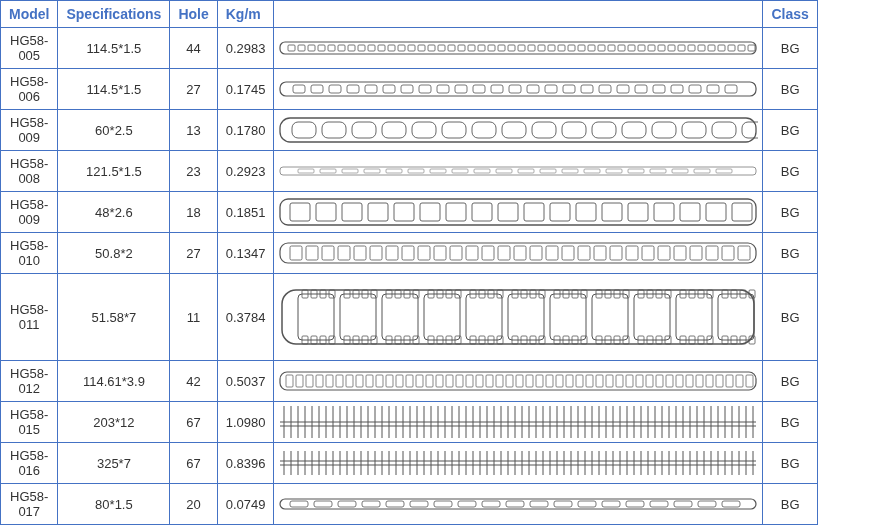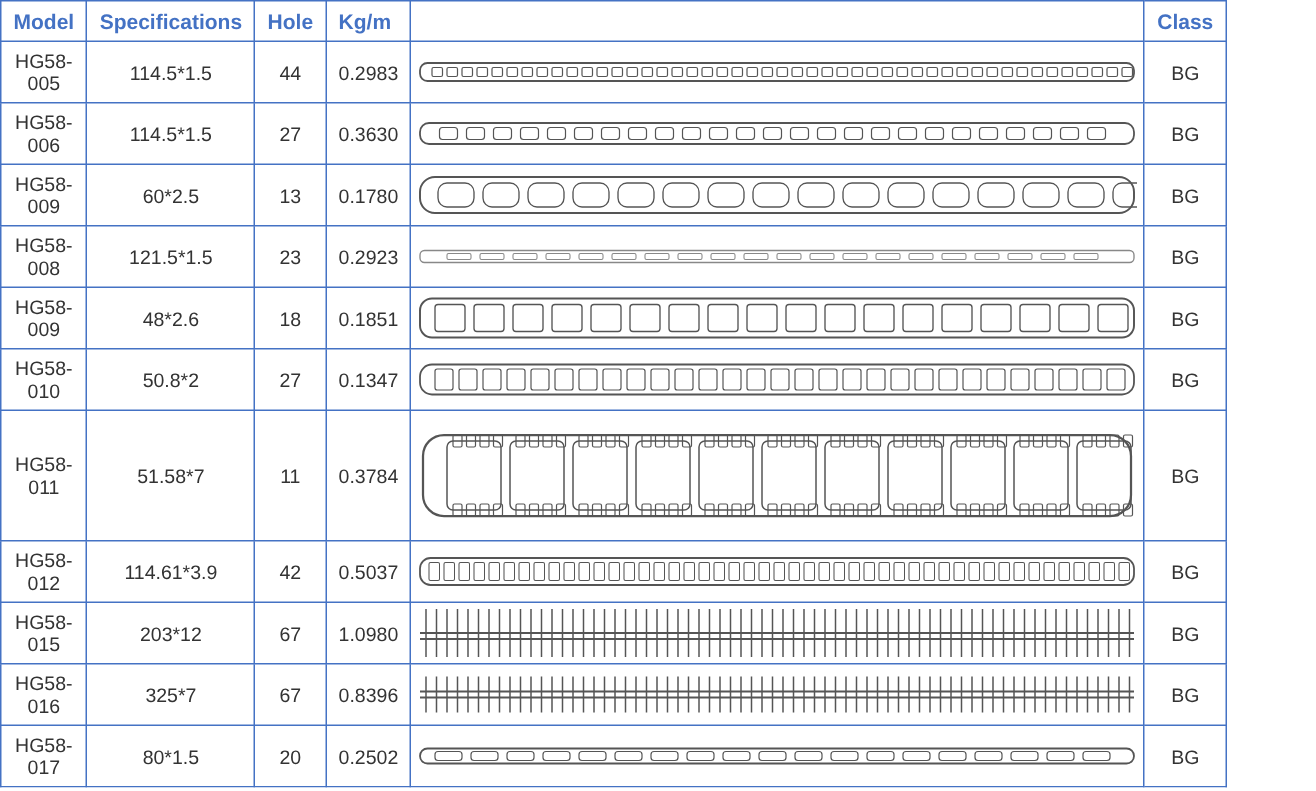--- a/index.html
+++ b/index.html
@@ -126,21 +126,21 @@
             <rect x="460" y="15" width="7" height="6" rx="1" fill="none" stroke="#555" stroke-width="0.8"></rect>
             <rect x="470" y="15" width="7" height="6" rx="1" fill="none" stroke="#555" stroke-width="0.8"></rect>
           </svg>
         </td>
     <td>BG</td>
   </tr>
       <tr>
     <td>HG58-006</td>
     <td>114.5*1.5</td>
     <td>27</td>
-    <td>0.3630</td>
+    <td>0.1745</td>
     <td class="img-cell">
           <svg width="480" height="36" viewBox="0 0 480 36" xmlns="http://www.w3.org/2000/svg">
             <rect x="2" y="11" width="476" height="14" rx="6" ry="6" fill="none" stroke="#555" stroke-width="1.2"></rect>
             <rect x="15" y="14" width="12" height="8" rx="2" fill="none" stroke="#555" stroke-width="0.8"></rect>
             <rect x="33" y="14" width="12" height="8" rx="2" fill="none" stroke="#555" stroke-width="0.8"></rect>
             <rect x="51" y="14" width="12" height="8" rx="2" fill="none" stroke="#555" stroke-width="0.8"></rect>
             <rect x="69" y="14" width="12" height="8" rx="2" fill="none" stroke="#555" stroke-width="0.8"></rect>
             <rect x="87" y="14" width="12" height="8" rx="2" fill="none" stroke="#555" stroke-width="0.8"></rect>
             <rect x="105" y="14" width="12" height="8" rx="2" fill="none" stroke="#555" stroke-width="0.8"></rect>
             <rect x="123" y="14" width="12" height="8" rx="2" fill="none" stroke="#555" stroke-width="0.8"></rect>
@@ -626,21 +626,21 @@
             <line x1="468" y1="6" x2="468" y2="30" stroke="#555" stroke-width="1"></line>
             <line x1="475" y1="6" x2="475" y2="30" stroke="#555" stroke-width="1"></line>
           </svg>
         </td>
     <td>BG</td>
   </tr>
       <tr>
     <td>HG58-017</td>
     <td>80*1.5</td>
     <td>20</td>
-    <td>0.2502</td>
+    <td>0.0749</td>
     <td class="img-cell">
           <svg width="480" height="36" viewBox="0 0 480 36" xmlns="http://www.w3.org/2000/svg">
             <rect x="2" y="13" width="476" height="10" rx="5" ry="5" fill="none" stroke="#555" stroke-width="1.2"></rect>
             <rect x="12" y="15" width="18" height="6" rx="2" fill="none" stroke="#555" stroke-width="0.8"></rect>
             <rect x="36" y="15" width="18" height="6" rx="2" fill="none" stroke="#555" stroke-width="0.8"></rect>
             <rect x="60" y="15" width="18" height="6" rx="2" fill="none" stroke="#555" stroke-width="0.8"></rect>
             <rect x="84" y="15" width="18" height="6" rx="2" fill="none" stroke="#555" stroke-width="0.8"></rect>
             <rect x="108" y="15" width="18" height="6" rx="2" fill="none" stroke="#555" stroke-width="0.8"></rect>
             <rect x="132" y="15" width="18" height="6" rx="2" fill="none" stroke="#555" stroke-width="0.8"></rect>
             <rect x="156" y="15" width="18" height="6" rx="2" fill="none" stroke="#555" stroke-width="0.8"></rect>

